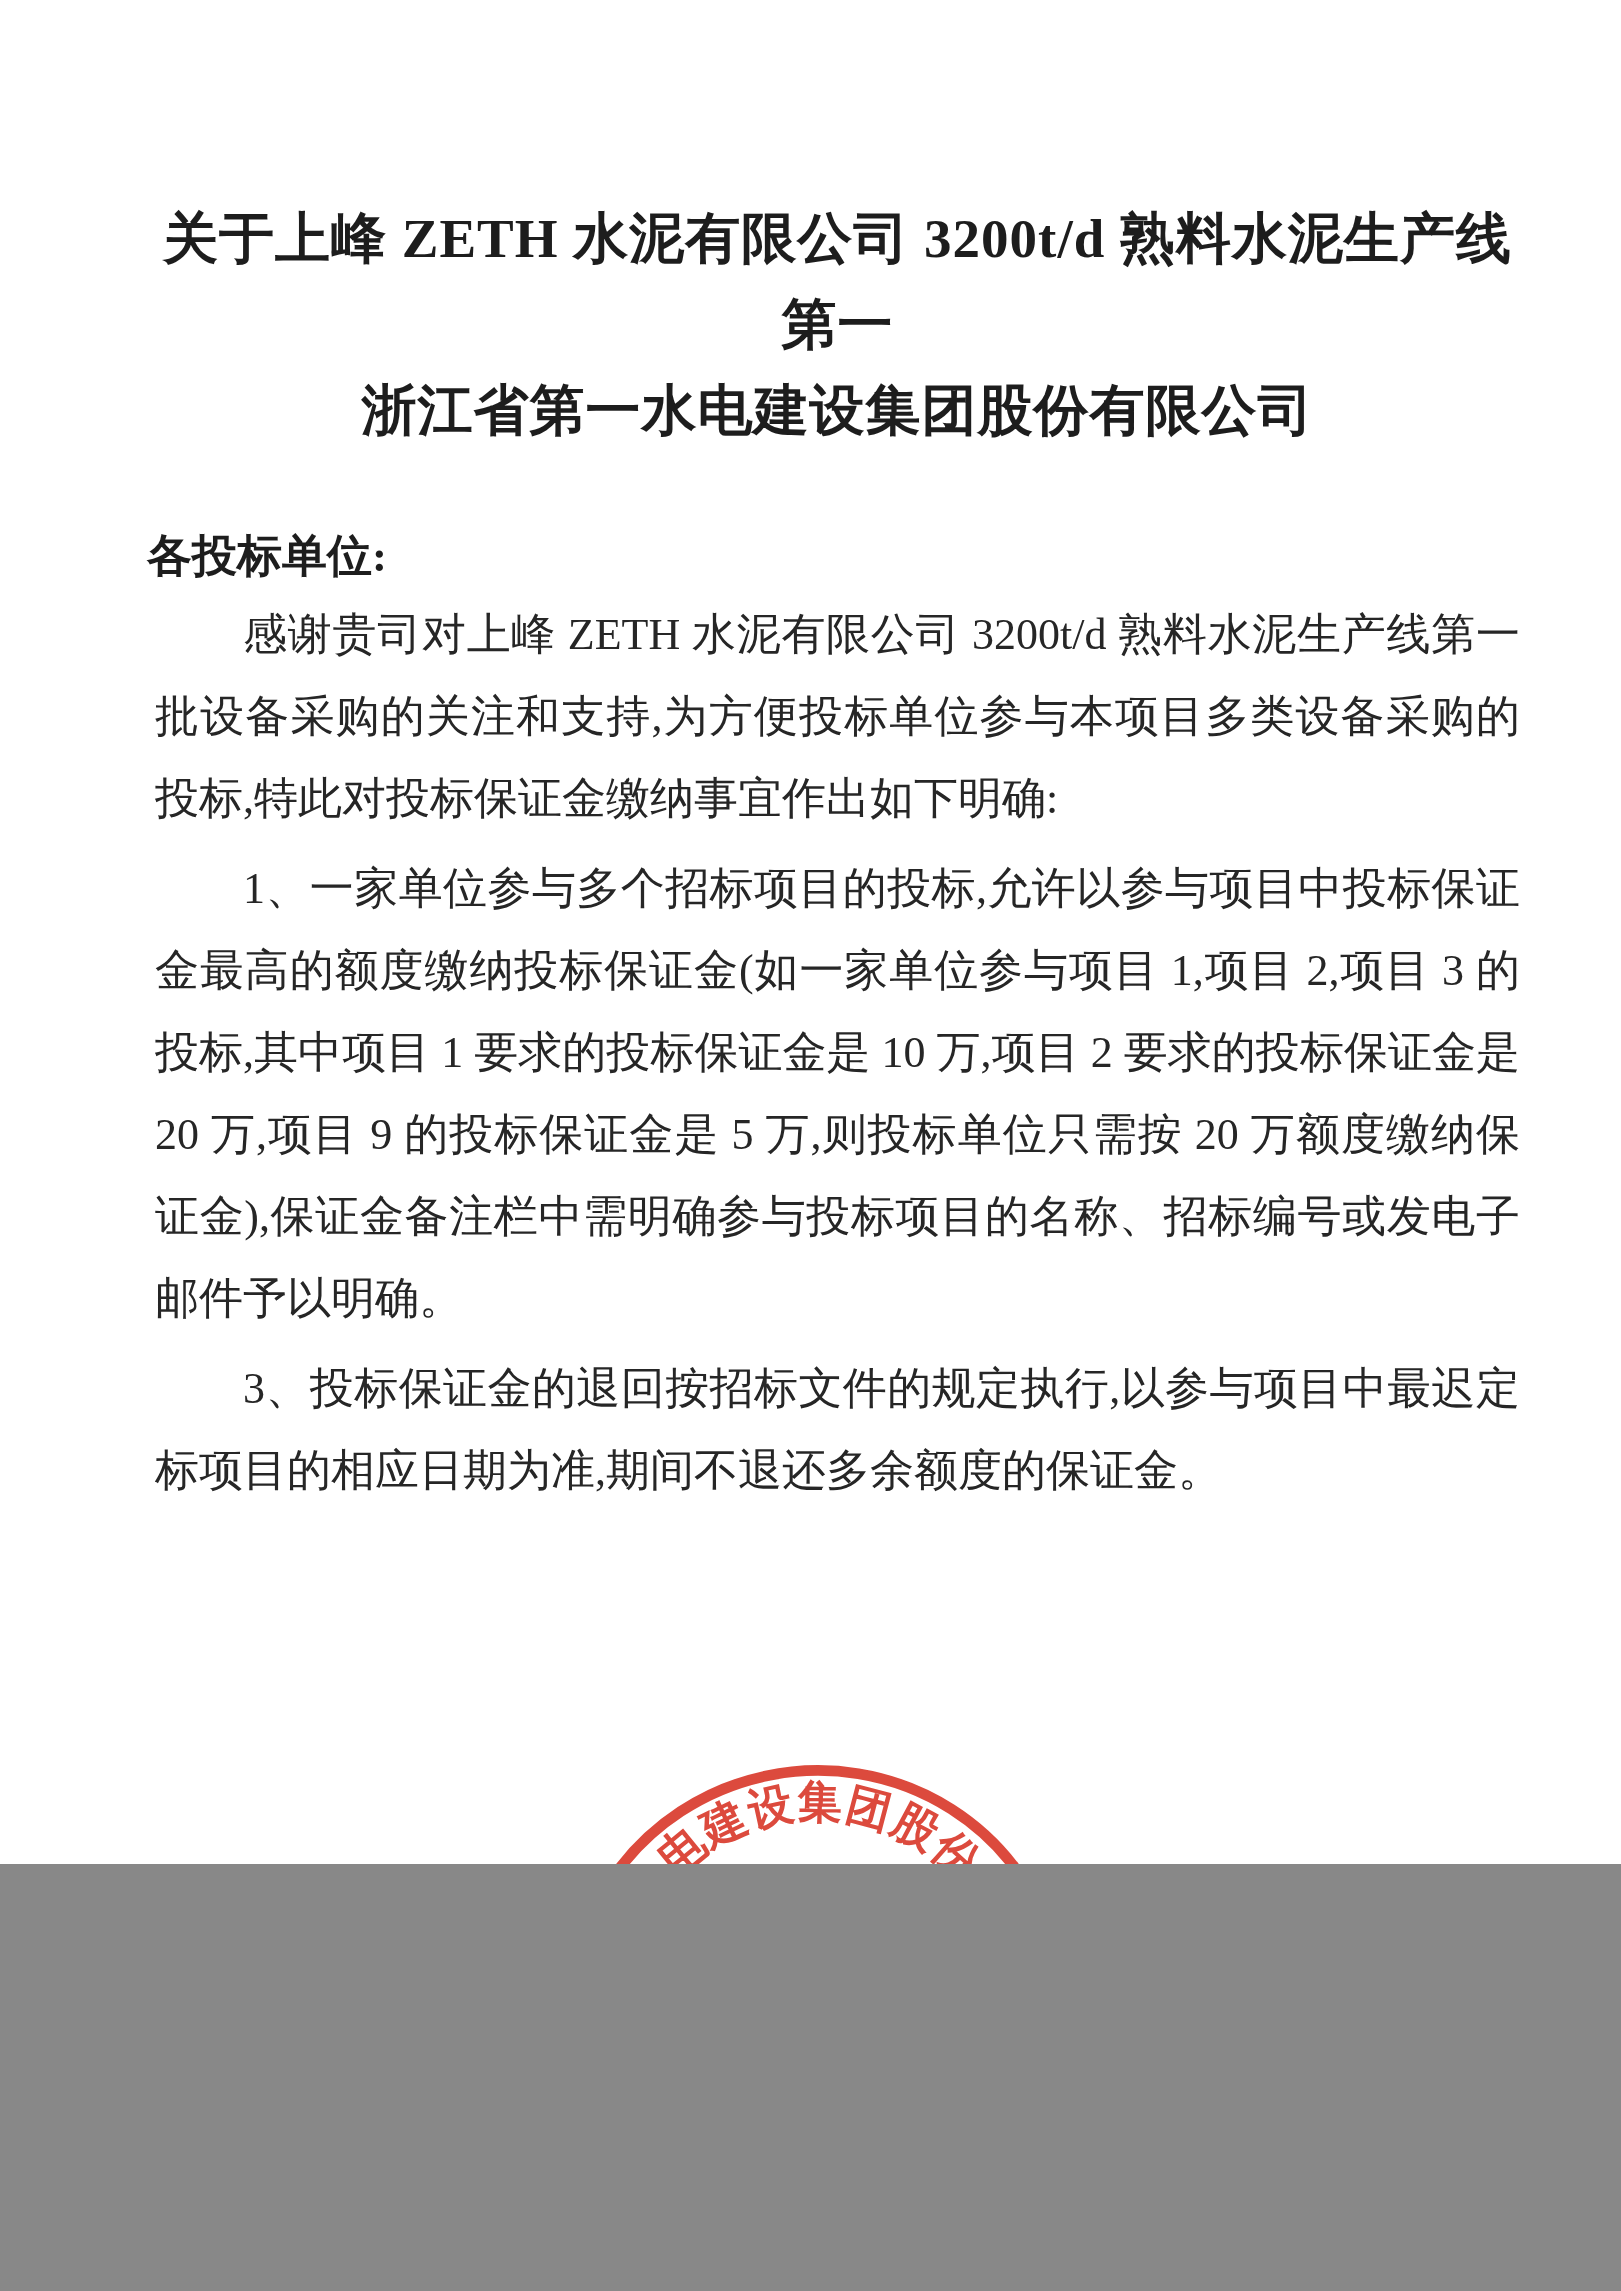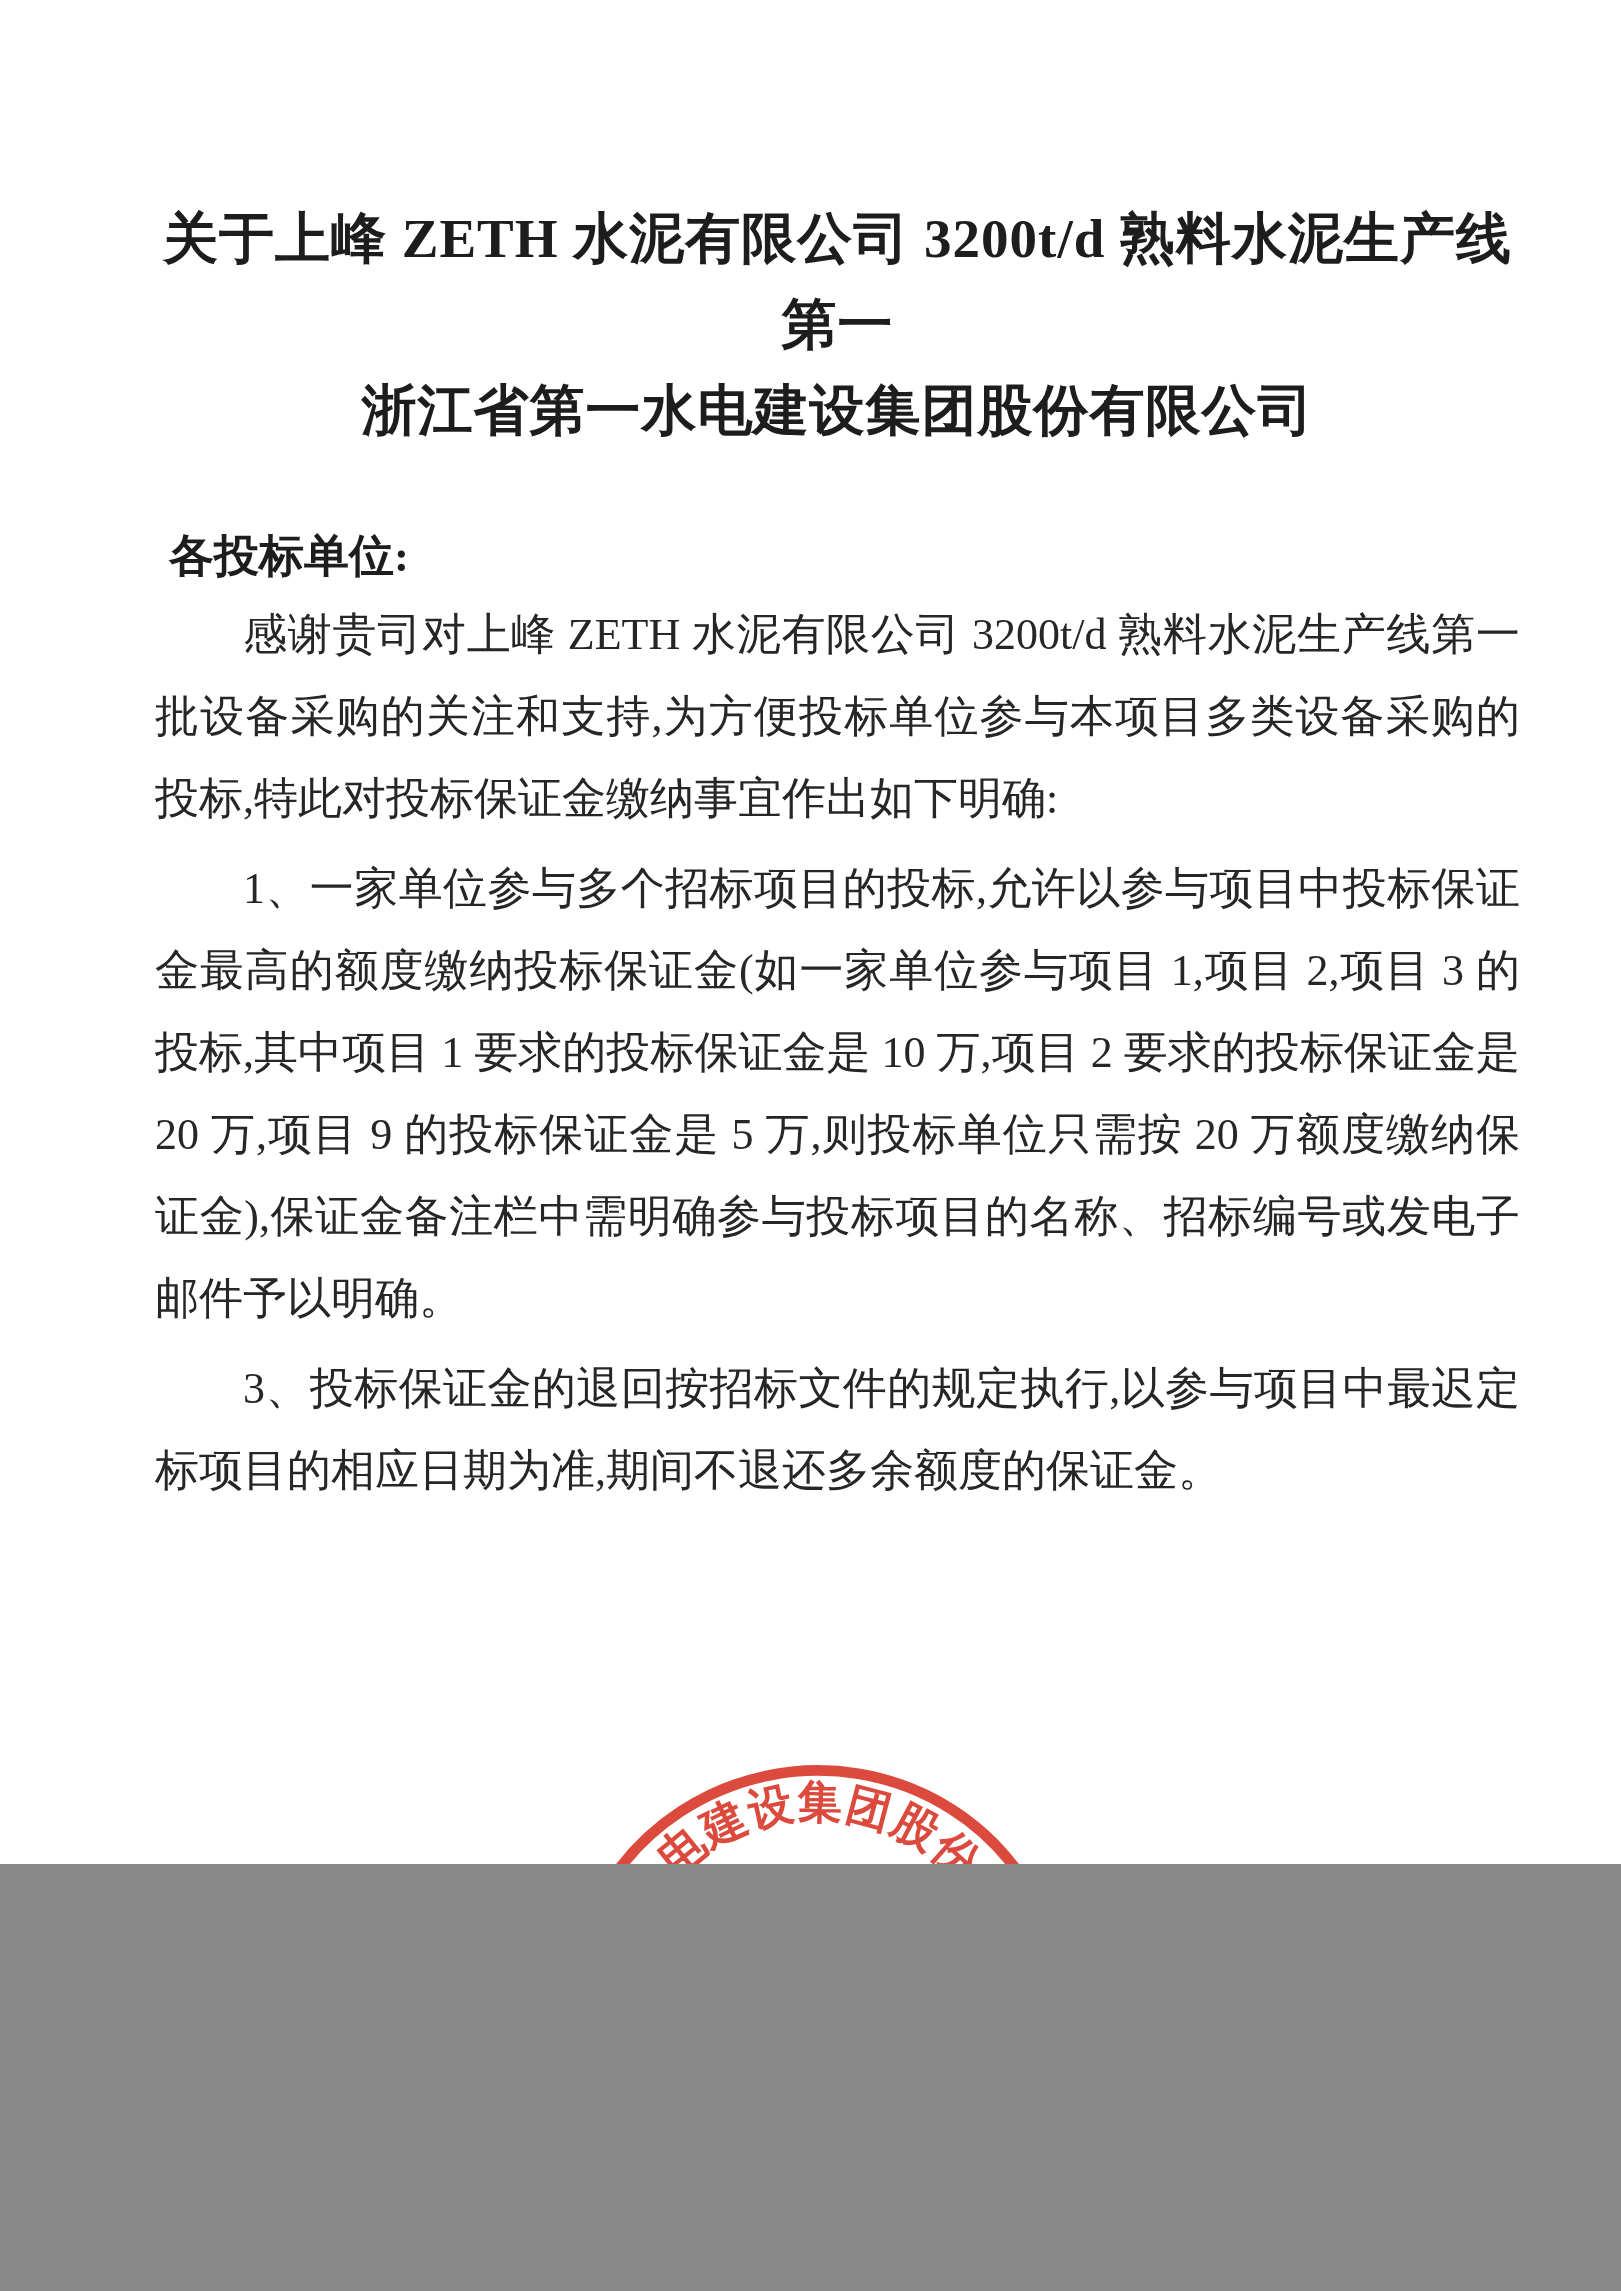--- a/index.html
+++ b/index.html
@@ -24,21 +24,20 @@
     line-height: 86px;
     color: #1d1d1d;
     letter-spacing: 1px;
   }
   .salutation {
     margin-top: 73px;
     font-size: 45px;
     font-weight: bold;
     color: #1d1d1d;
     line-height: 59px;
-    margin-left: 22px;
   }
   .body-text p {
     margin: 8px;
     font-size: 44px;
     line-height: 82px;
     text-indent: 2em;
     text-align: justify;
     color: #262626;
   }
   .signature-company {

